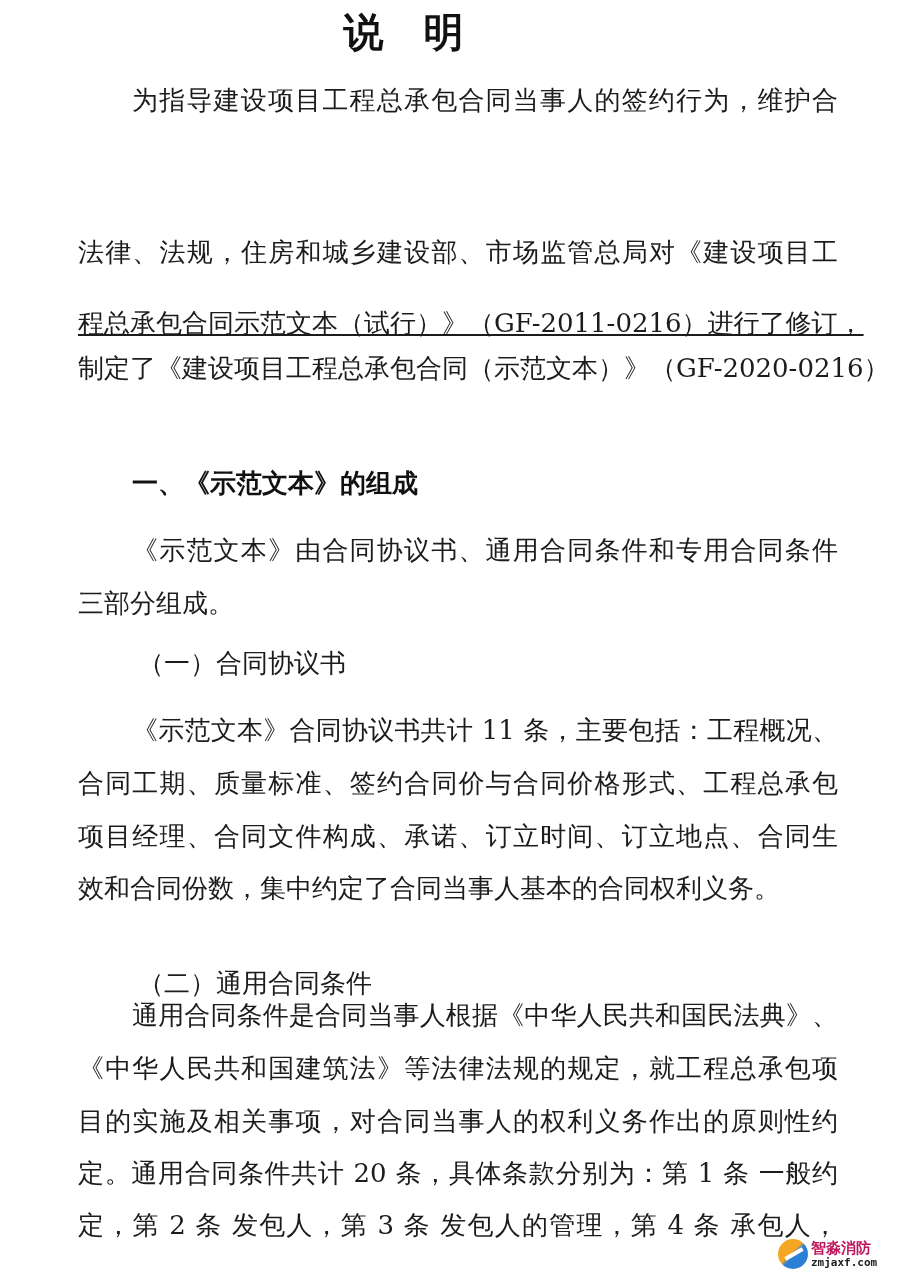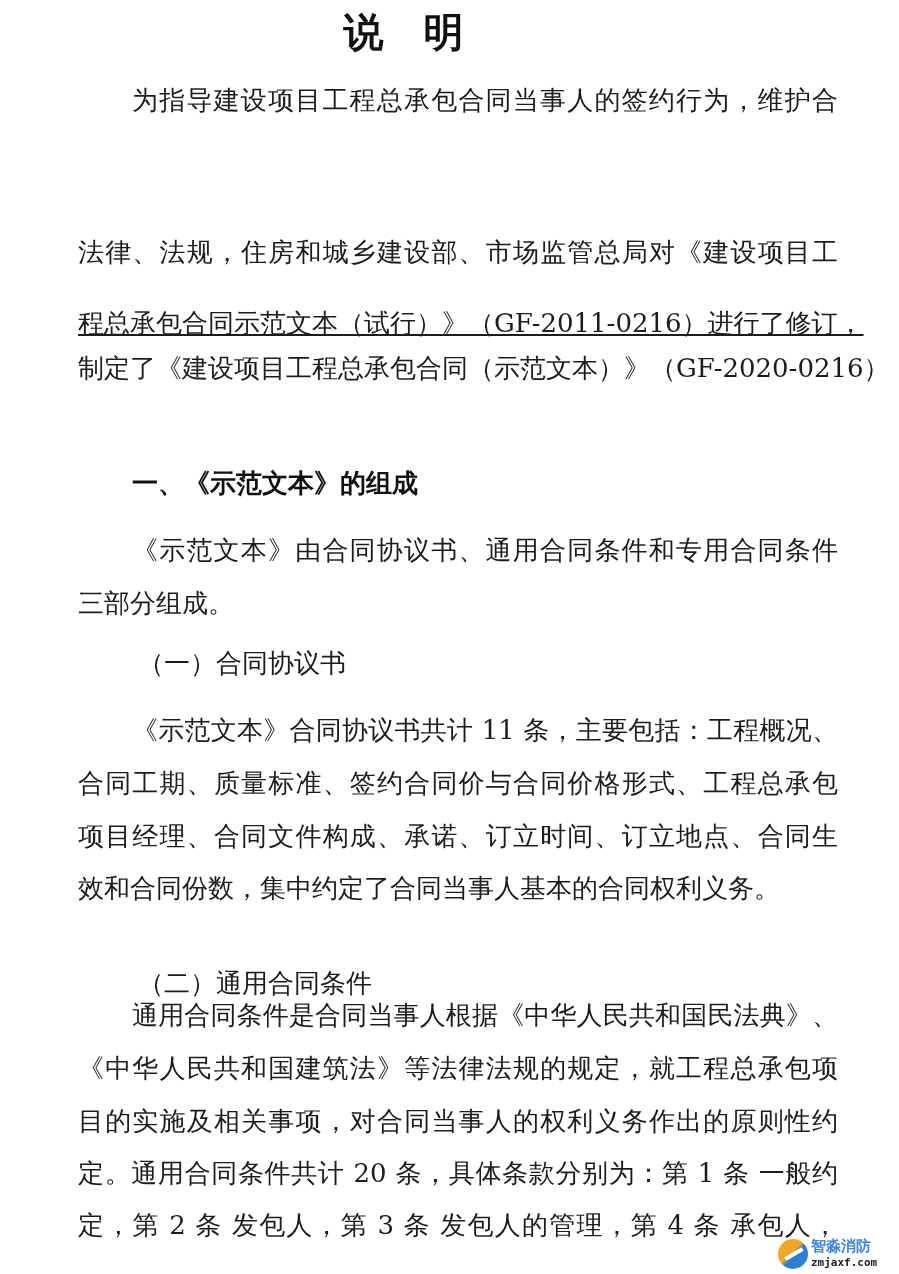--- a/index.html
+++ b/index.html
@@ -99,24 +99,24 @@
       background: #ffffff;
       transform: rotate(-30deg);
     }
     .wm-text {
       margin-left: 3px;
       display: flex;
       flex-direction: column;
       line-height: 1;
     }
     .wm-name {
-      font-family: Liberation Mono, monospace;
+      font-family: Liberation Sans, sans-serif;
       font-size: 15px;
       font-weight: bold;
-      color: #3b82f6;
+      color: #be185d;
     }
     .wm-url {
       font-family: "DejaVu Sans Mono", "Liberation Mono", monospace;
       font-size: 11px;
       font-weight: bold;
       color: #222;
       margin-top: 2px;
     }
   </style>
 </head>

